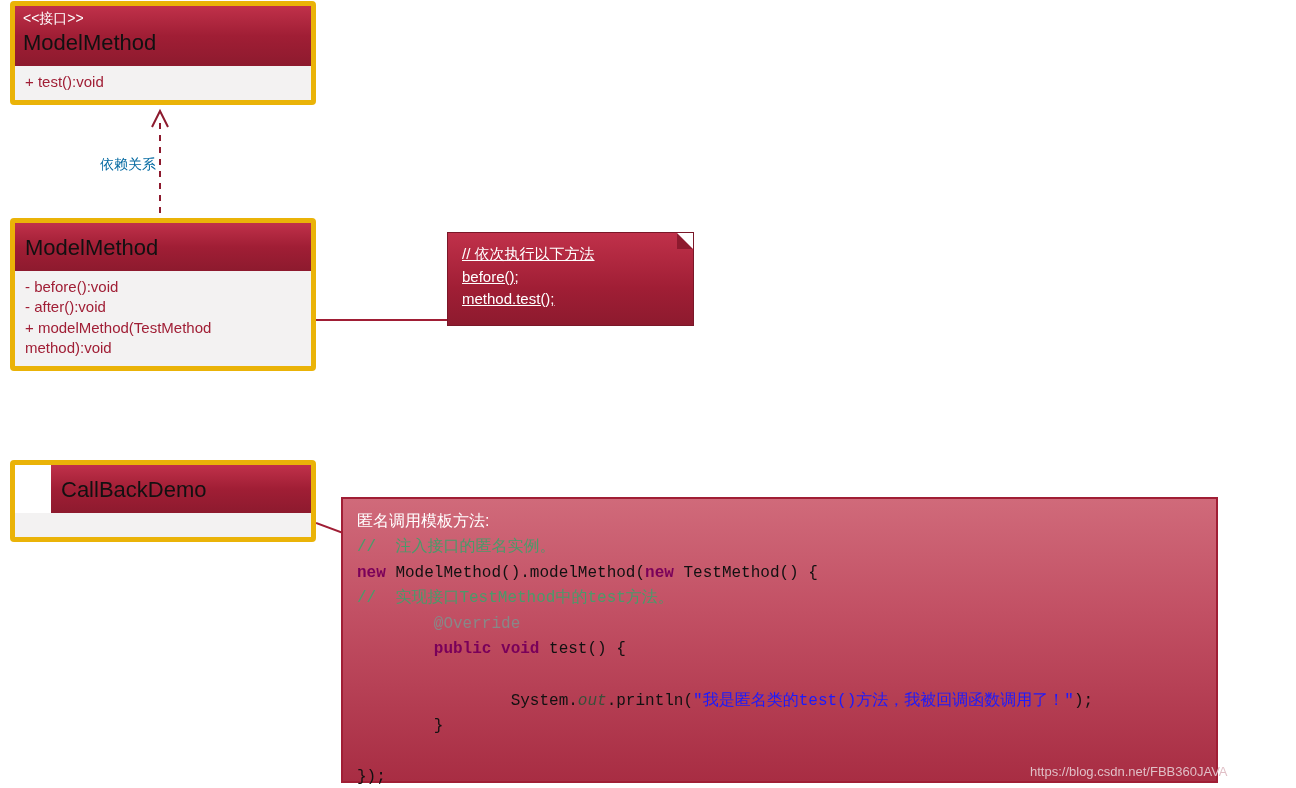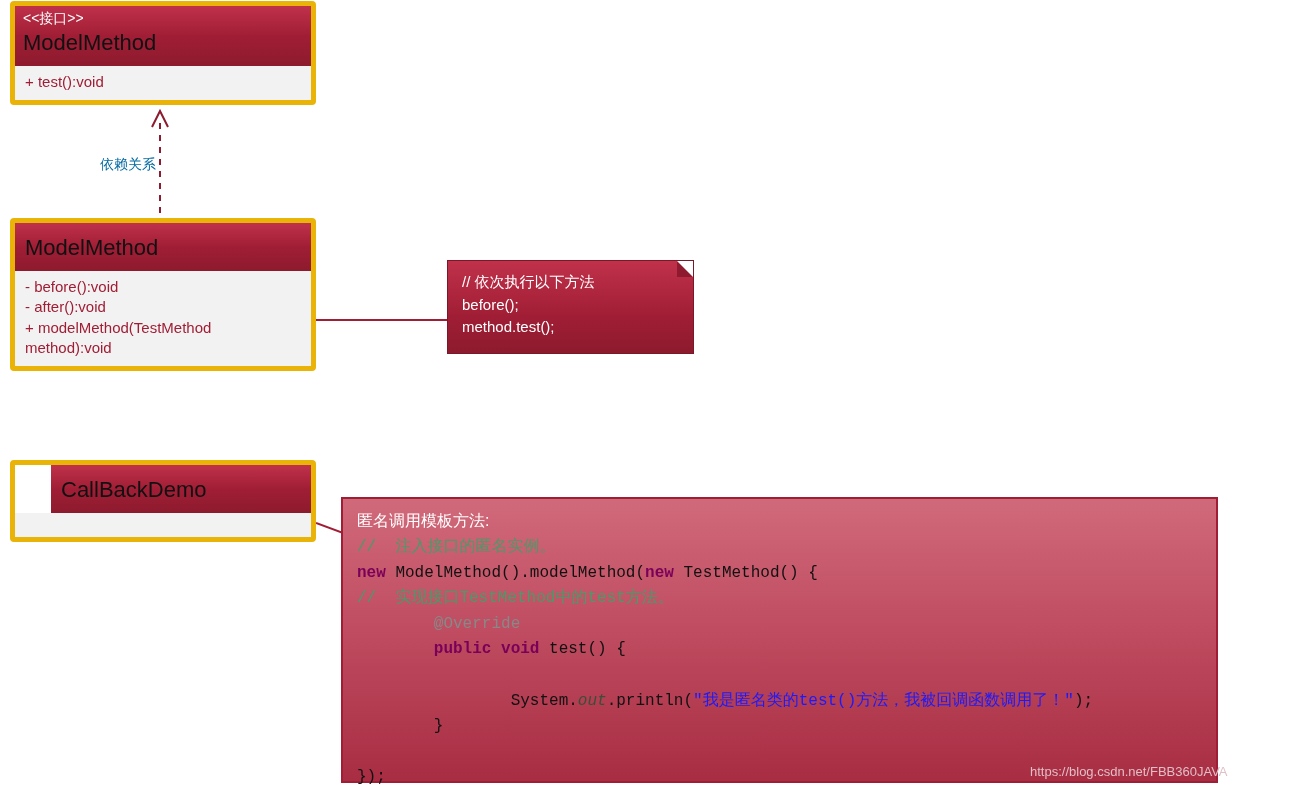--- a/index.html
+++ b/index.html
@@ -105,21 +105,21 @@
     <div>- before():void</div>
     <div>- after():void</div>
     <div style="max-width:240px;">+ modelMethod(TestMethod method):void</div>
   </div>
 </div>
 
 <svg class="connector" style="left:316px; top:315px; width:135px; height:10px;">
   <line x1="0" y1="5" x2="135" y2="5" stroke="#a01e35" stroke-width="2"></line>
 </svg>
 
-<div class="note-box note-corner" style="left:447px; top:260px; width:247px;">
+<div class="note-box note-corner" style="left:447px; top:232px; width:247px;text-decoration:underline;">
   <div>// 依次执行以下方法</div>
   <div>before();</div>
   <div>method.test();</div>
 </div>
 
 <div class="uml-box" style="left:10px; top:460px;">
   <div class="uml-header" style="padding:10px 10px;margin-left:36px;">
     <div class="uml-title">CallBackDemo</div>
   </div>
   <div class="uml-body" style="height:24px;"></div>

